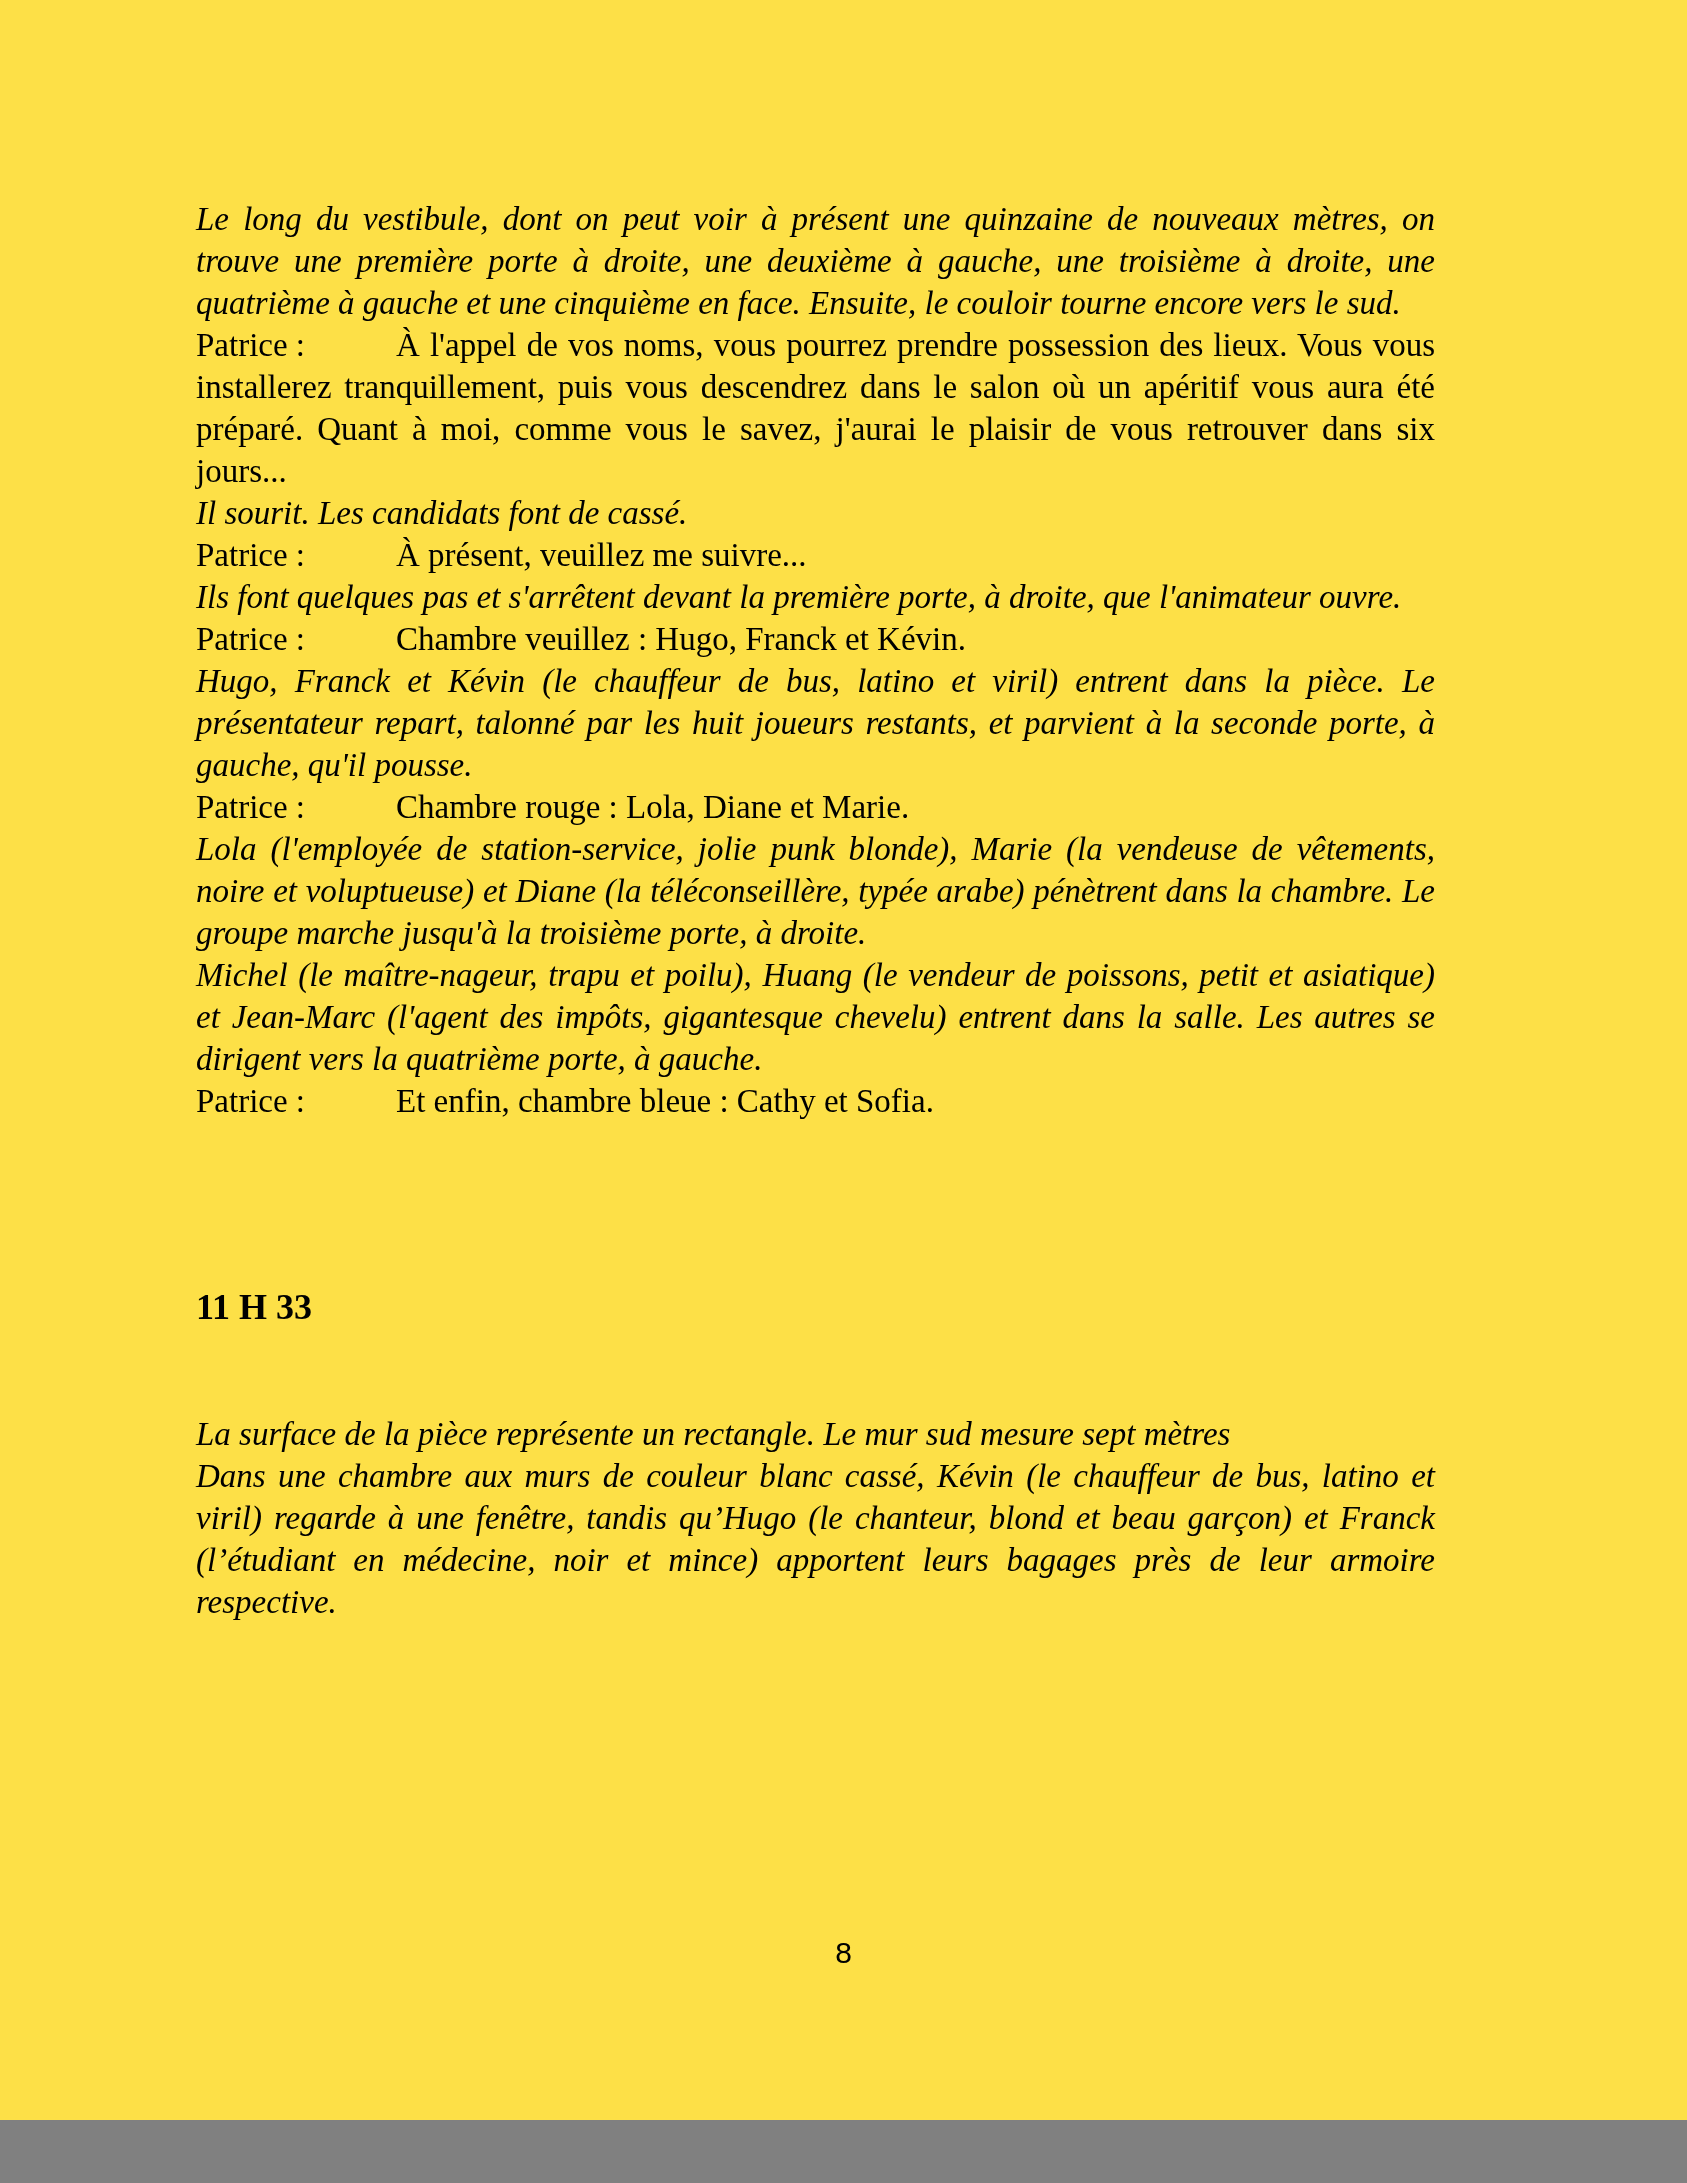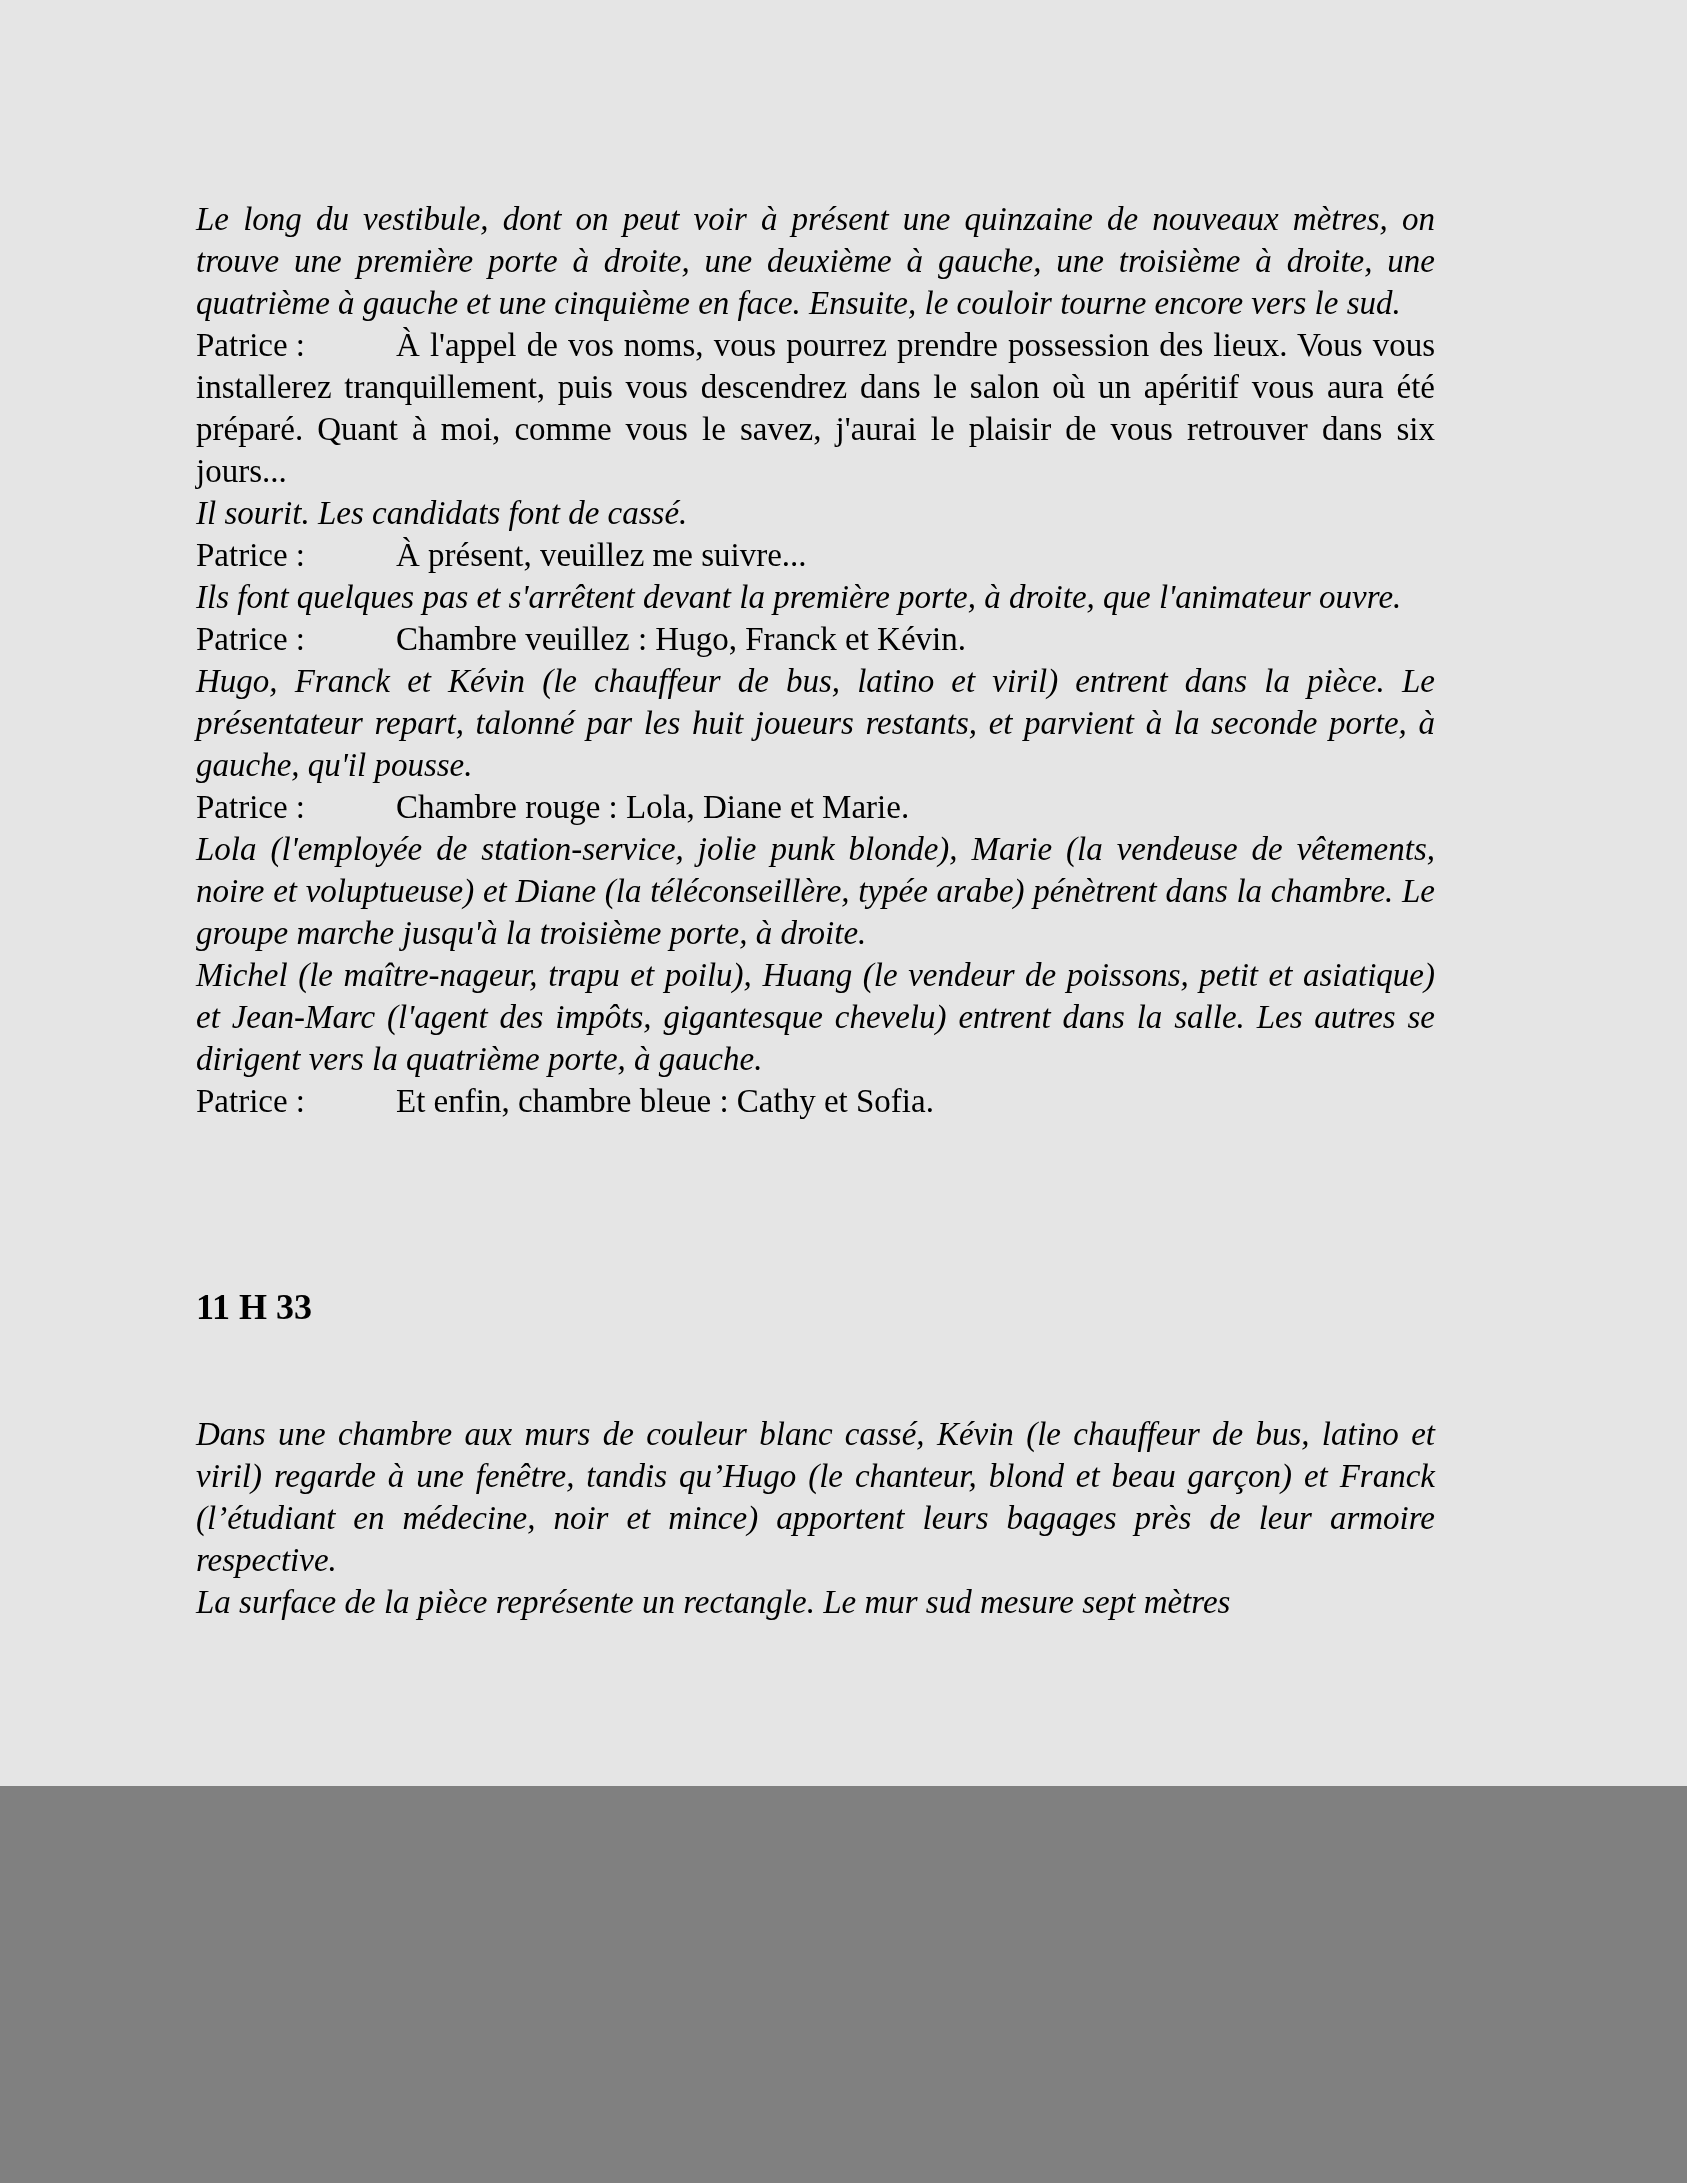--- a/index.html
+++ b/index.html
@@ -3,22 +3,22 @@
 <meta charset="utf-8">
 <style>
   html, body {
     margin: 0;
     padding: 0;
     background: #808080;
   }
   .page {
     position: relative;
     width: 1687px;
-    height: 1786px;
-    background: #e5e5e5;
+    height: 2120px;
+    background: #fde047;
     color: #000000;
     font-family: "Liberation Serif", serif;
     overflow: hidden;
   }
   .body-text {
     position: absolute;
     left: 196px;
     top: 198px;
     width: 1239px;
     font-size: 33px;
@@ -70,18 +70,18 @@
       <p class="stage">Il sourit. Les candidats font de cassé.</p>
       <p class="dialogue"><span class="speaker">Patrice :</span><span class="speech">À présent, veuillez me suivre...</span></p>
       <p class="stage">Ils font quelques pas et s'arrêtent devant la première porte, à droite, que l'animateur ouvre.</p>
       <p class="dialogue"><span class="speaker">Patrice :</span><span class="speech">Chambre veuillez : Hugo, Franck et Kévin.</span></p>
       <p class="stage">Hugo, Franck et Kévin (le chauffeur de bus, latino et viril) entrent dans la pièce. Le présentateur repart, talonné par les huit joueurs restants, et parvient à la seconde porte, à gauche, qu'il pousse.</p>
       <p class="dialogue"><span class="speaker">Patrice :</span><span class="speech">Chambre rouge : Lola, Diane et Marie.</span></p>
       <p class="stage">Lola (l'employée de station-service, jolie punk blonde), Marie (la vendeuse de vêtements, noire et voluptueuse) et Diane (la téléconseillère, typée arabe) pénètrent dans la chambre. Le groupe marche jusqu'à la troisième porte, à droite.</p>
       <p class="stage">Michel (le maître-nageur, trapu et poilu), Huang (le vendeur de poissons, petit et asiatique) et Jean-Marc (l'agent des impôts, gigantesque chevelu) entrent dans la salle. Les autres se dirigent vers la quatrième porte, à gauche.</p>
       <p class="dialogue"><span class="speaker">Patrice :</span><span class="speech">Et enfin, chambre bleue : Cathy et Sofia.</span></p>
       <p class="scene-heading">11 H 33</p>
+      <p class="stage">La surface de la pièce représente un rectangle. Le mur sud mesure sept mètres</p>
       <p class="stage">Dans une chambre aux murs de couleur blanc cassé, Kévin (le chauffeur de bus, latino et viril) regarde à une fenêtre, tandis qu’Hugo (le chanteur, blond et beau garçon) et Franck (l’étudiant en médecine, noir et mince) apportent leurs bagages près de leur armoire respective.</p>
-      <p class="stage">La surface de la pièce représente un rectangle. Le mur sud mesure sept mètres</p>
     </main>
   <footer class="page-number">8</footer>
 </div>
 
 
 </body></html>

